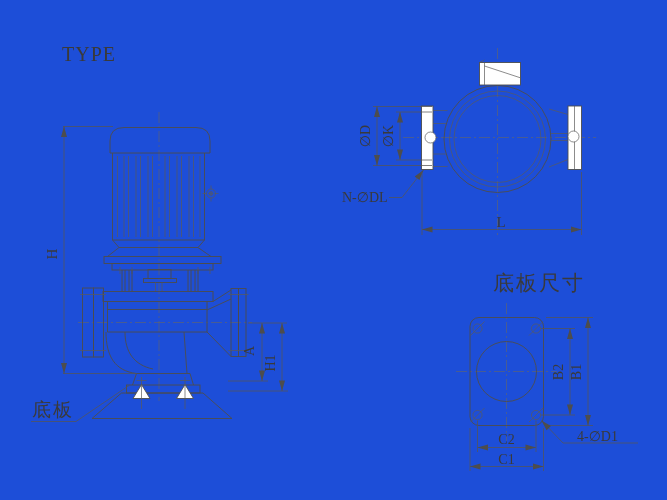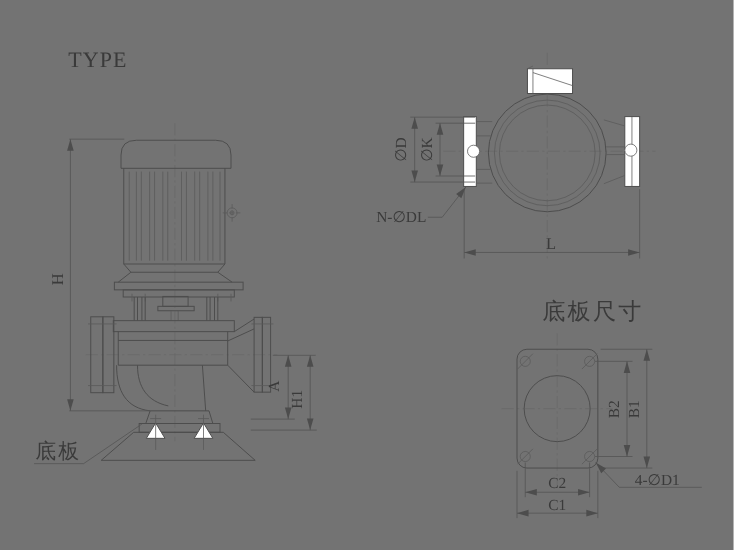--- a/index.html
+++ b/index.html
@@ -1,16 +1,16 @@
 <!DOCTYPE html>
 <html><head>
 <meta charset="utf-8">
 <style>
   html,body{margin:0;padding:0;background:#fff;}
-  .page{position:relative;width:667px;height:500px;background:#737373;overflow:hidden;}
+  .page{position:relative;width:667px;height:500px;background:#1d4ed8;overflow:hidden;}
   svg{position:absolute;left:0;top:0;}
   svg text{font-family:"Liberation Serif","DejaVu Serif",serif;fill:#3a3a3a;}
   .t14{font-size:14px;}
   .t15{font-size:15px;}
   .t20{font-size:20px;letter-spacing:1px;}
   .cn19{font-size:19px;letter-spacing:2px;}
   .cn21{font-size:21px;letter-spacing:2px;}
   .ln{stroke:#4d4d4d;stroke-width:.9;fill:none;}
   .thin{stroke:#5a5a5a;stroke-width:.7;fill:none;}
   .dm{stroke:#555;stroke-width:.75;fill:none;}

